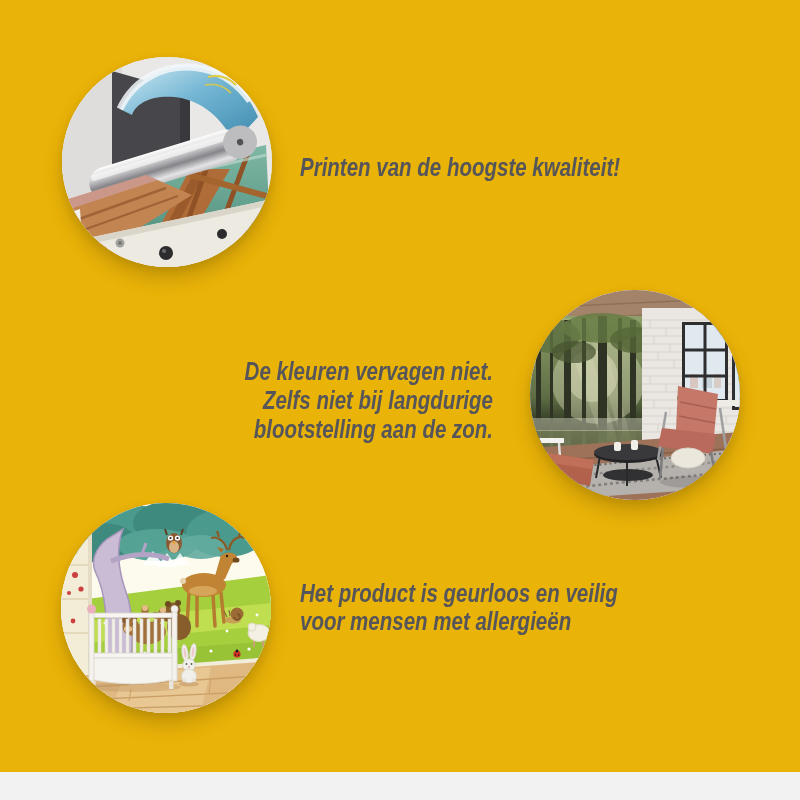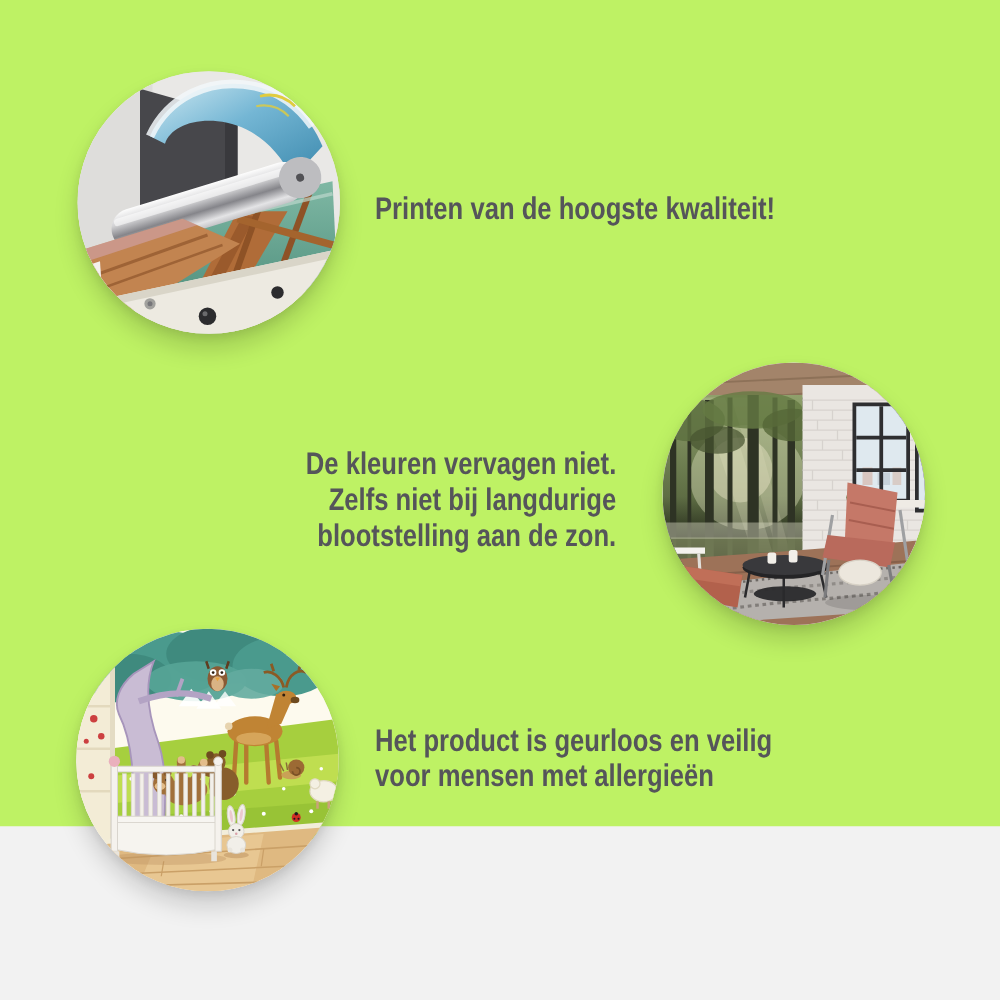--- a/index.html
+++ b/index.html
@@ -2,21 +2,21 @@
 <html><head>
 <meta charset="utf-8">
 <style>
   html,body{margin:0;padding:0;}
   body{
     width:800px;height:800px;
     background:#f2f2f2;
     font-family:"Liberation Sans","DejaVu Sans",sans-serif;
     overflow:hidden;
   }
-  .stage{position:relative;width:800px;height:661px;background:#bef264;}
+  .stage{position:relative;width:800px;height:772px;background:#eab308;font-style:italic;}
   .photo-circle{
     position:absolute;width:210px;height:210px;border-radius:50%;
     overflow:hidden;
     box-shadow:0 12px 20px rgba(0,0,0,.16), 0 3px 8px rgba(0,0,0,.08);
     background:#e9e8e6;
   }
   .photo-circle svg{display:block;width:210px;height:210px;}
   #circle-1{left:62px;top:57px;}
   #circle-2{left:530px;top:290px;}
   #circle-3{left:61px;top:503px;}

